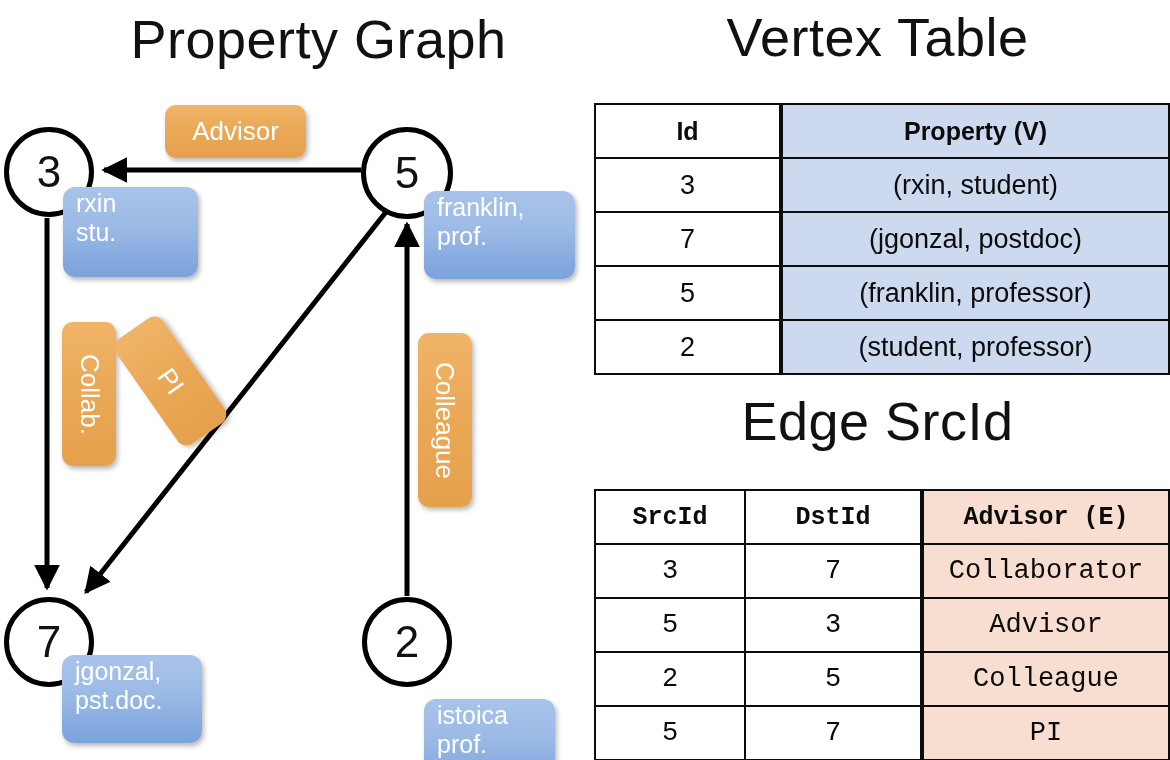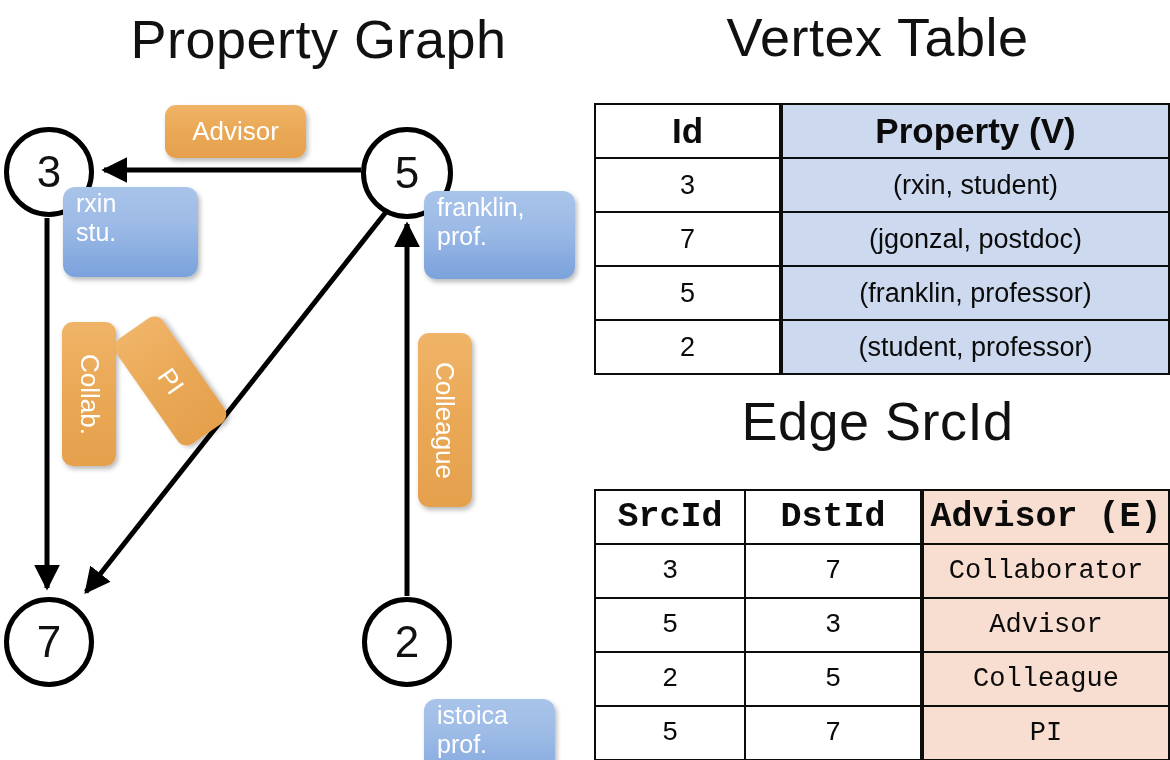--- a/index.html
+++ b/index.html
@@ -111,21 +111,21 @@
     font-weight: 300;
     font-size: 27px;
     color: #0b0b0b;
     padding: 3px 2px;
     background: #ffffff;
     white-space: nowrap;
     overflow: hidden;
   }
   .data-table th {
     font-weight: 700;
-    font-size: 35px;
+    font-size: 25px;
     margin-left: 25px;
   }
   .v-prop   { background: #ccd9ee !important; border-left: 4px solid #0d0d0d !important; }
   .e-prop   { background: #f8ded0 !important; border-left: 4px solid #0d0d0d !important; }
 
   #vertex-table { left: 594px; top: 103px; width: 574px; }
   #vertex-table tr { height: 54px; }
   #edge-table   { left: 594px; top: 489px; width: 574px; font-family: Liberation Mono, monospace; }
   #edge-table tr { height: 54px; }
 </style>
@@ -172,20 +172,24 @@
   <div class="prop-box" style="left:63px; top:187px; width:135px; height:90px;">
     <div>rxin</div>
     <div>stu.</div>
   </div>
 
   <div class="prop-box" style="left:424px; top:191px; width:151px; height:88px;">
     <div>franklin,</div>
     <div>prof.</div>
   </div>
 
+  <div class="prop-box" style="left:62px; top:655px; width:140px; height:88px;">
+    <div>jgonzal,</div>
+    <div>pst.doc.</div>
+  </div>
 
   <div class="prop-box" style="left:424px; top:657px; width:131px; height:88px;margin-top:42px;">
     <div>istoica</div>
     <div>prof.</div>
   </div>
 
   <div class="edge-label" style="left:165px; top:105px; width:141px; height:53px;">
     <span>Advisor</span>
   </div>
 

